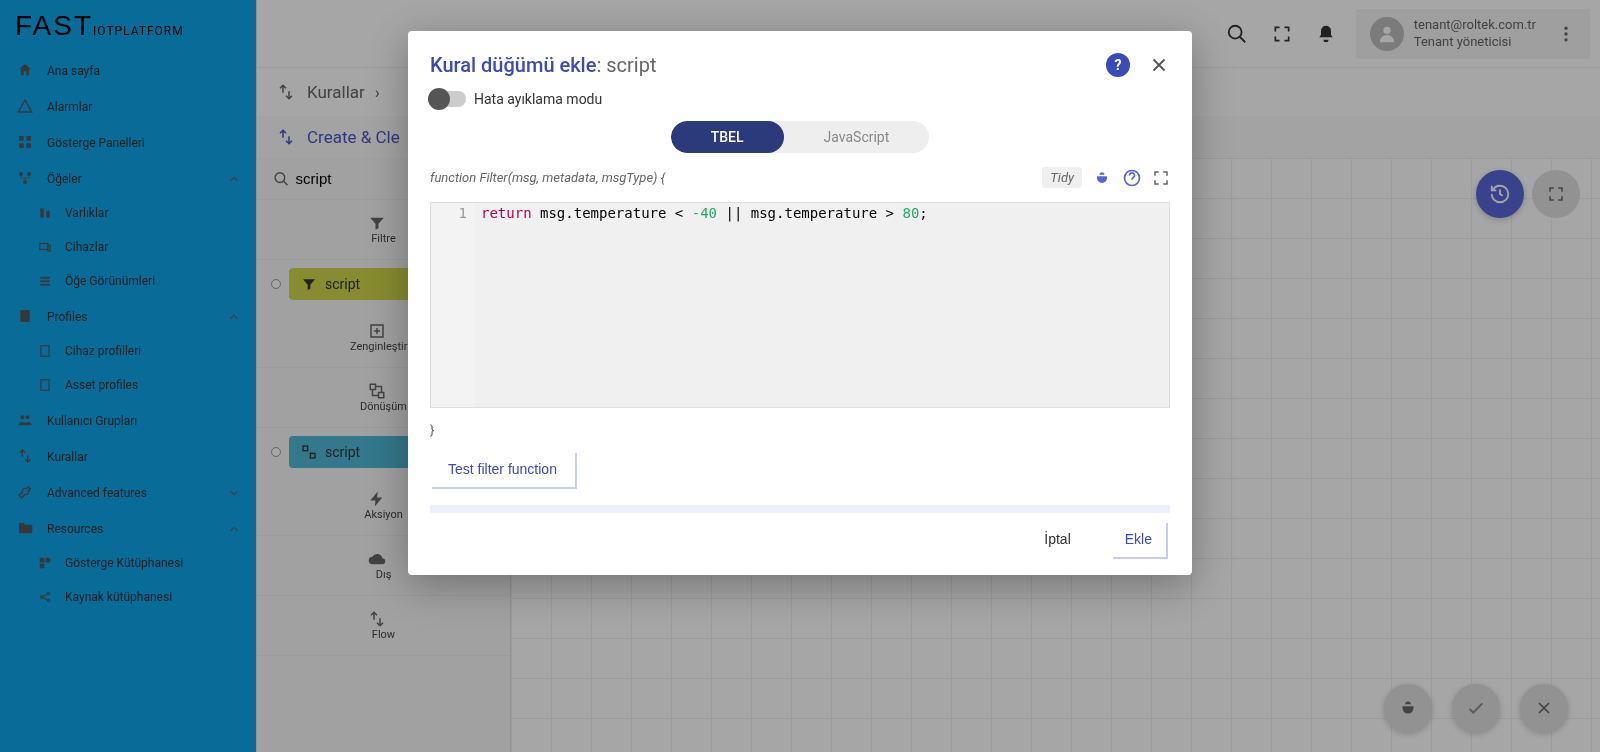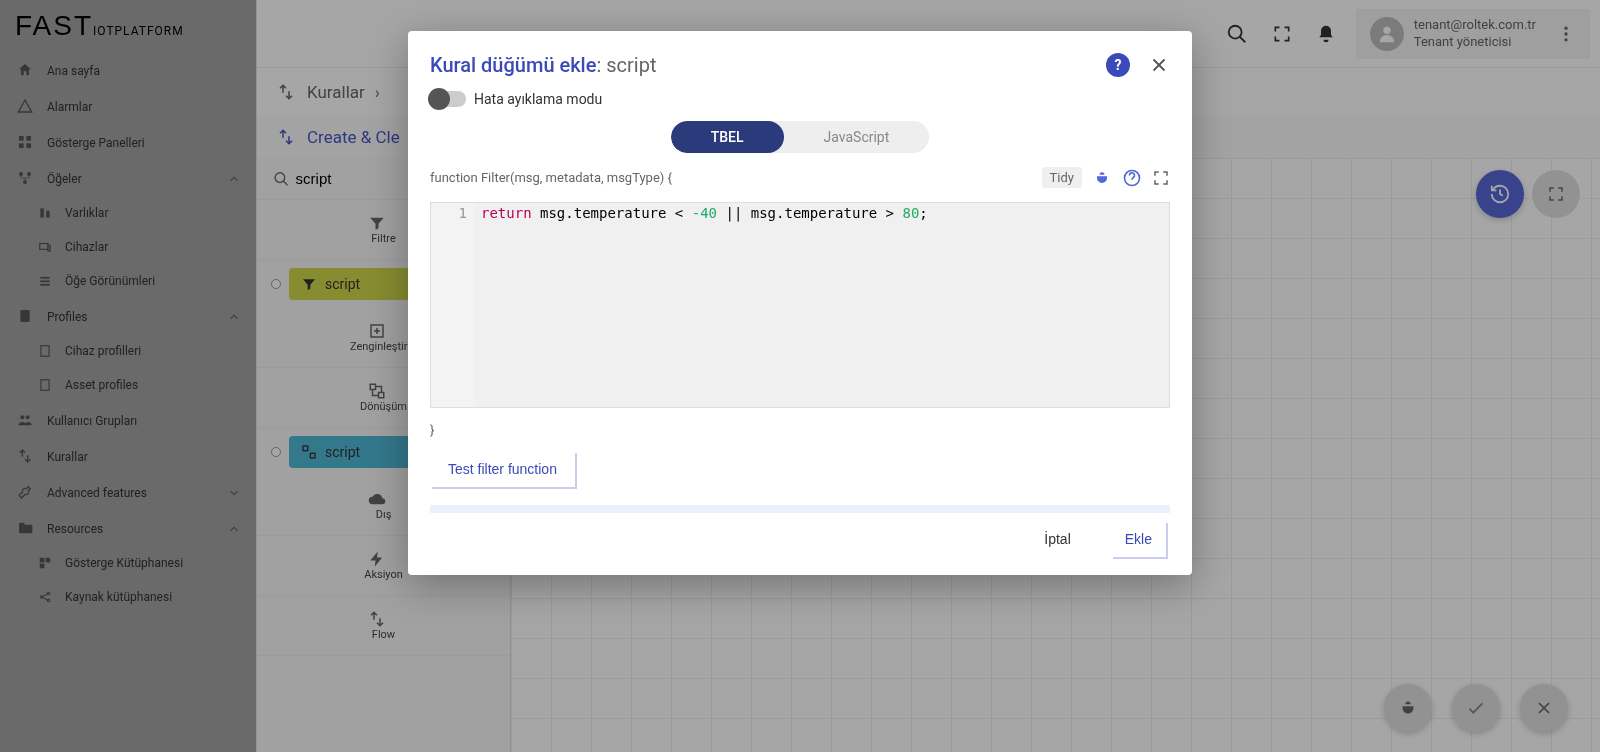--- a/index.html
+++ b/index.html
@@ -1,19 +1,19 @@
 <!DOCTYPE html>
 <html><head>
 <meta charset="utf-8">
 <style>
 * { box-sizing: border-box; margin: 0; padding: 0; }
 body { font-family: -apple-system, BlinkMacSystemFont, "Segoe UI", Roboto, sans-serif; background: #fff; overflow: hidden; width: 1600px; height: 752px; position: relative; }
 
 
-.sidebar { position: absolute; left: 0; top: 0; width: 257px; height: 752px; background: #a3a3a3; border-right: 1px solid #e0e0e0; }
+.sidebar { position: absolute; left: 0; top: 0; width: 257px; height: 752px; background: #0ea5e9; border-right: 1px solid #e0e0e0; }
 .logo { padding: 10px 15px; }
 .logo-text { font-family: Impact, sans-serif; font-size: 28px; letter-spacing: 2px; }
 .logo-sub { font-size: 12px; letter-spacing: 1px; }
 .nav { list-style: none; }
 .nav-item { display: flex; align-items: flex-end; padding: 10px 15px; font-size: 12px; color: #333; cursor: pointer; }
 .nav-item .icon { width: 20px; display: inline-flex; justify-content: center; margin-right: 12px; color: #555; }
 .nav-sub .nav-item { padding-left: 35px; }
 .nav-sub .nav-item .icon { margin-right: 10px; }
 .chev { margin-left: auto; color: #666; }
 
@@ -67,21 +67,21 @@
 .name-field label { font-size: 12px; color: #3a4ab8; }
 .name-field input { width: 100%; border: none; background: transparent; font-size: 16px; padding: 2px 0; outline: none; text-decoration: underline wavy #d33; text-decoration-skip-ink: none; }
 .toggle { display: flex; align-items: center; gap: 8px; }
 .tog-track { width: 36px; height: 16px; background: #ccc; border-radius: 10px; position: relative; }
 .tog-thumb { position: absolute; left: -2px; top: -3px; width: 22px; height: 22px; border-radius: 50%; background: #555; }
 .toggle-label { font-size: 14px; color: #333; }
 .seg { display: flex; justify-content: center; }
 .seg-wrap { display: flex; background: #eee; border-radius: 20px; overflow: hidden; }
 .seg-btn { padding: 8px 40px; font-size: 14px; cursor: pointer; color: #888; }
 .seg-btn.active { background: #2a3a7a; color: #fff; border-radius: 20px; font-weight: 500; }
-.func-row { display: flex; align-items: center; }
+.func-row { display: flex; align-items: center; font-style: italic; }
 .func-sig { font-size: 13px; color: #666; }
 .func-row .spacer { flex: 1; }
 .ed-tool { display: flex; align-items: center; gap: 10px; }
 .ed-tool .tidy { font-size: 13px; color: #666; background:#efefef; padding:3px 8px; border-radius:3px; cursor:pointer; }
 .ed-tool .ib { color: #5667d6; cursor: pointer; }
 .ed-tool .ib-g { color: #666; cursor: pointer; }
 .editor { border: 1px solid #ddd; height: 206px; display: flex; font-family: Menlo, monospace; font-size: 14px; }
 .gutter { width: 44px; background: #f3f3f3; text-align: right; padding: 2px 8px; color: #999; }
 .code { flex: 1; padding: 2px 6px; background:#f0f0f0; }
 .code .kw { color: #b05; }
@@ -387,32 +387,32 @@
           <svg width="16" height="16" viewBox="0 0 24 24" fill="none" stroke="currentColor" stroke-width="2">
               <rect x="3" y="3" width="7" height="7"></rect>
               <rect x="14" y="14" width="7" height="7"></rect>
             </svg>
           <span>script</span>
         </div>
       </div>
       <div class="cat">
         <span class="icon">
             <svg width="18" height="18" viewBox="0 0 24 24" fill="currentColor">
-              <path d="M6 19a5 5 0 010-10 7 7 0 0113 2 4 4 0 010 8z"></path>
+              <path d="M13 2L3 14h7l-1 8 10-12h-7z"></path>
             </svg>
           </span>
-        <span>Dış</span>
+        <span>Aksiyon</span>
       </div>
       <div class="cat">
         <span class="icon">
             <svg width="18" height="18" viewBox="0 0 24 24" fill="currentColor">
-              <path d="M13 2L3 14h7l-1 8 10-12h-7z"></path>
+              <path d="M6 19a5 5 0 010-10 7 7 0 0113 2 4 4 0 010 8z"></path>
             </svg>
           </span>
-        <span>Aksiyon</span>
+        <span>Dış</span>
       </div>
       <div class="cat">
         <span class="icon">
             <svg width="18" height="18" viewBox="0 0 24 24" fill="none" stroke="currentColor" stroke-width="2">
               <path d="M4 7l4-4 4 4M8 3v10M20 17l-4 4-4-4M16 21V11"></path>
             </svg>
           </span>
         <span>Flow</span>
       </div>
     </div>

